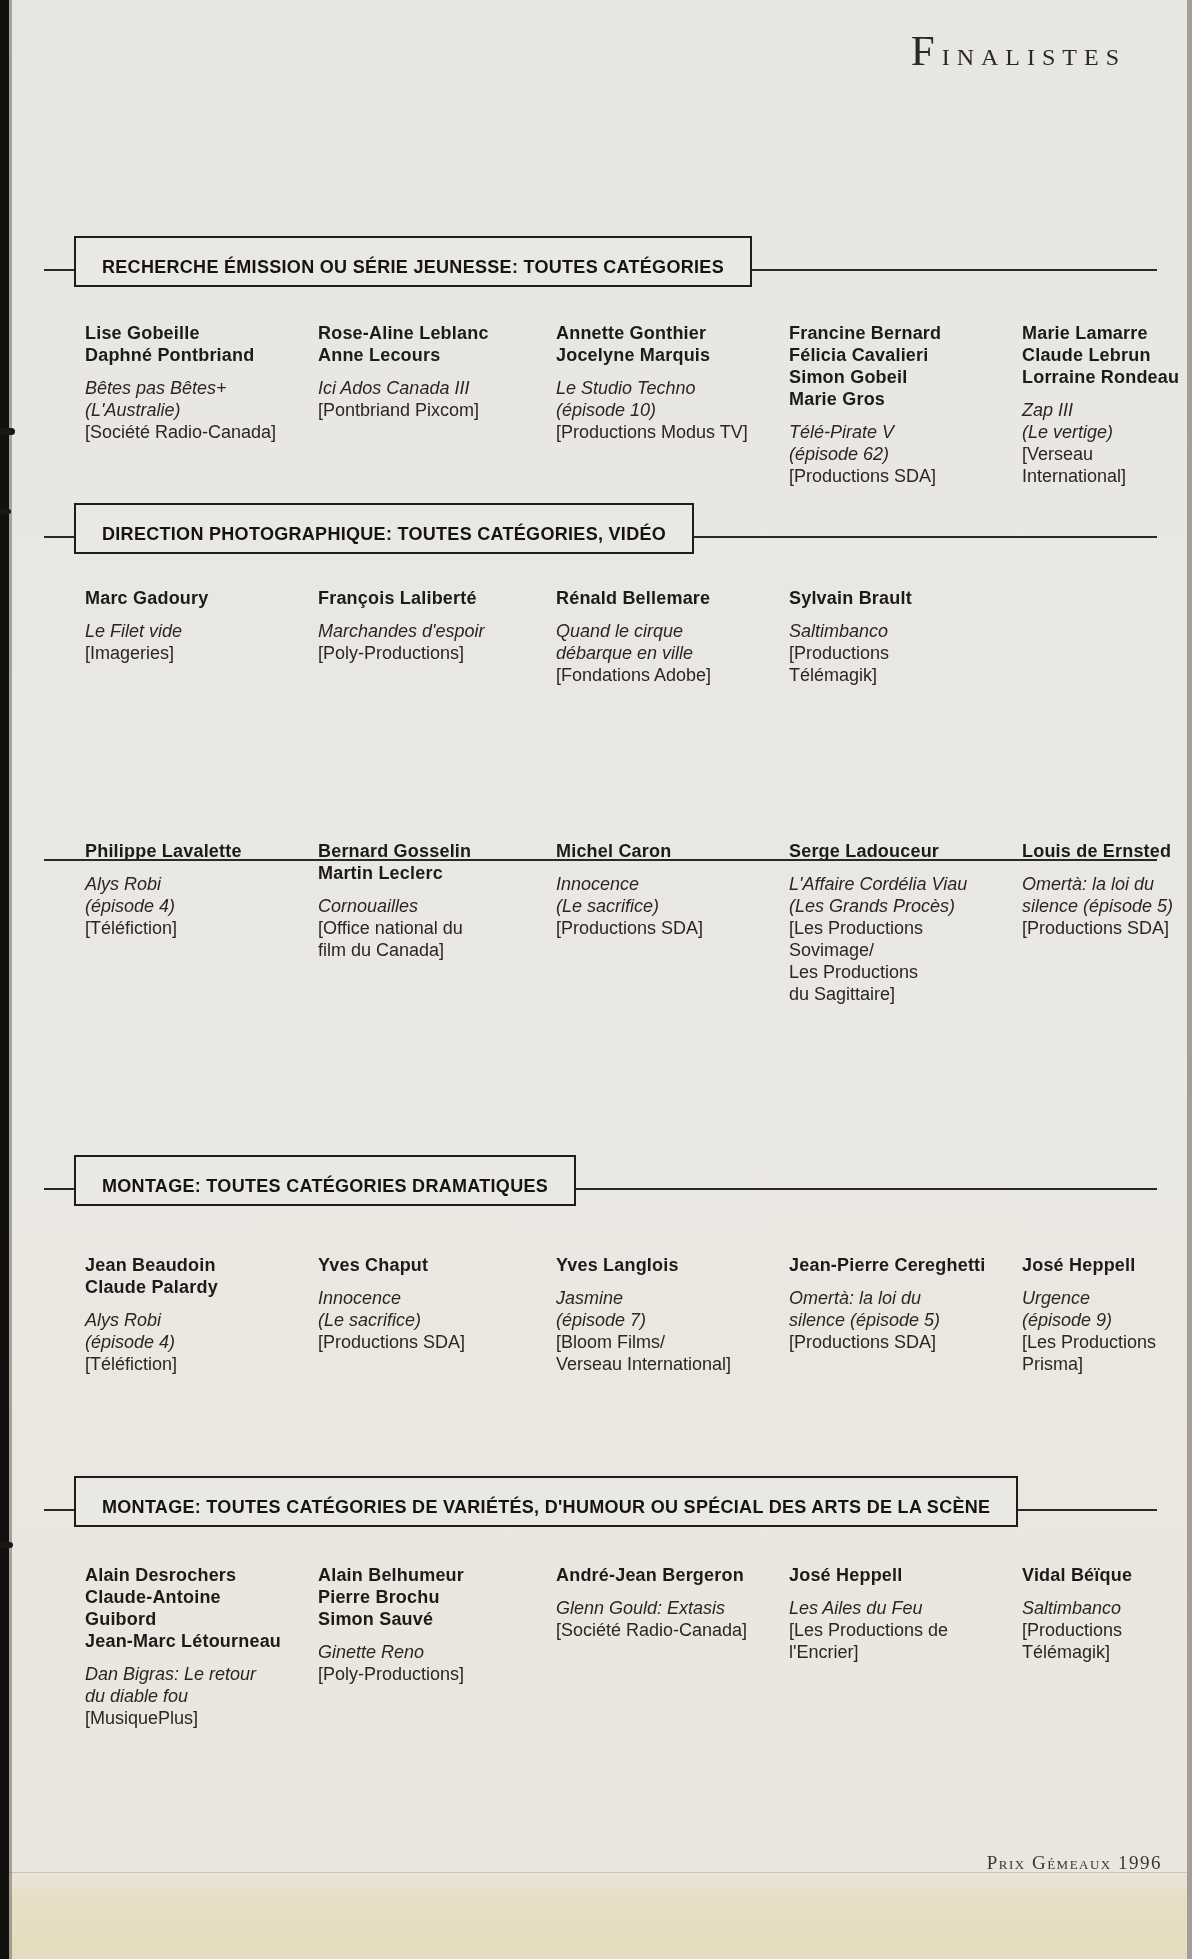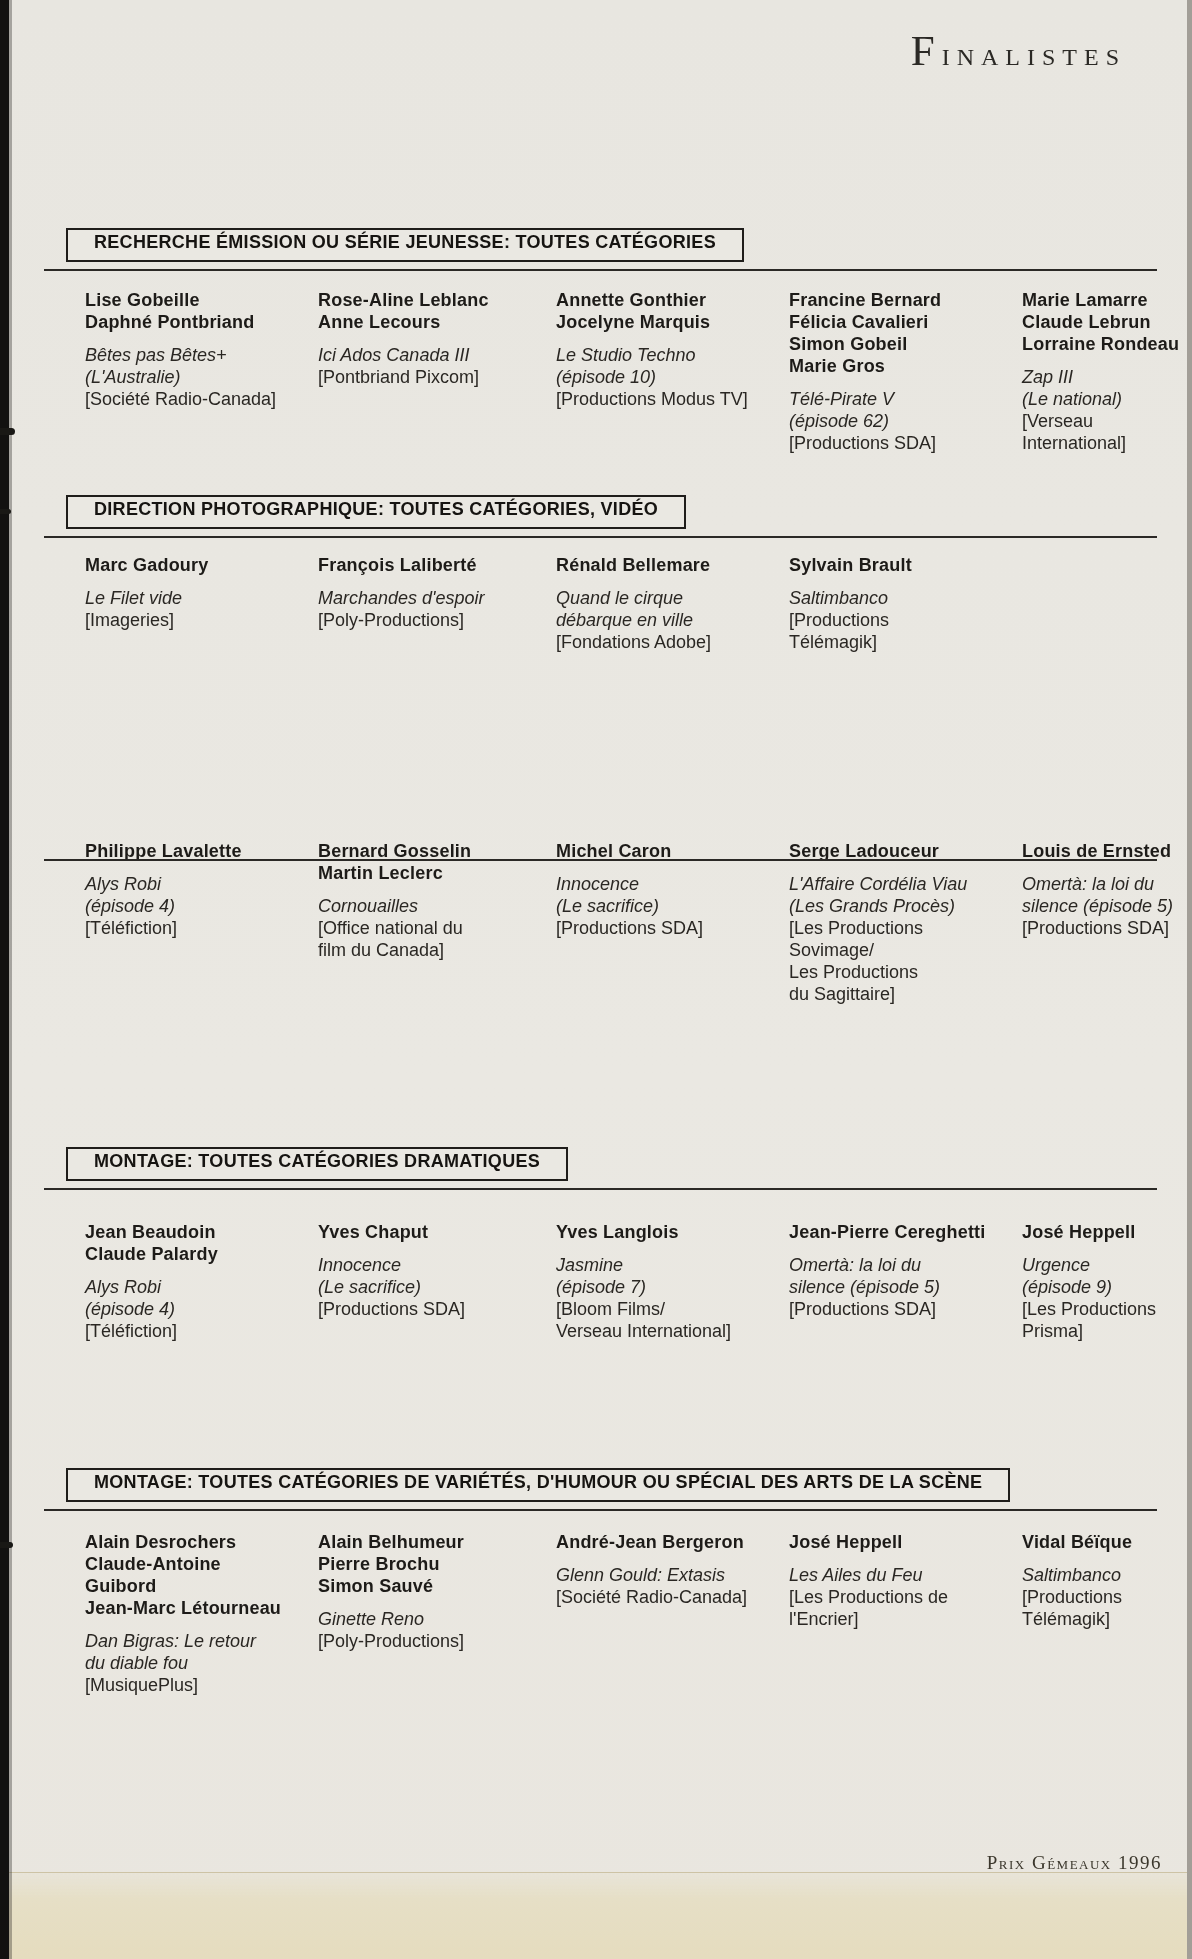--- a/index.html
+++ b/index.html
@@ -32,23 +32,23 @@
     position:absolute;top:26px;right:66px;margin:0;
     font-family:"Liberation Serif","DejaVu Serif",serif;
     font-weight:500;font-size:24px;letter-spacing:7px;
     text-transform:uppercase;color:#2b2925;z-index:10;
   }
   .doc-title::first-letter{font-size:43px;}
   
   .cat{position:absolute;left:66px;width:1091px;z-index:10;}
   .cat .rule{position:absolute;left:-22px;top:41px;width:1113px;height:2px;background:#2b2926;}
   .cat-header{
-    position:relative;display:inline-block;margin:0;
+    position:relative;display:inline-block;margin:8px;
     border:2px solid #1f1d1a;background:#eae8e2;
-    padding:2px 26px 7px 26px;
+    padding:19px 26px 7px 26px;
     font-size:18px;font-weight:700;letter-spacing:.3px;
     color:#161411;white-space:nowrap;z-index:2;
   }
   .columns{display:grid;grid-template-columns:222px 227px 222px 222px 179px;width:1072px;margin-left:19px;gap:11px;}
   .entry{font-size:18px;line-height:22px;padding-right:14px;}
   .entry .names{font-weight:700;color:#1d1b18;white-space:pre-line;margin:0 0 11px 0;letter-spacing:.2px;}
   .entry .work{font-style:italic;white-space:pre-line;margin:0;color:#2a2723;}
   .entry .producer{white-space:pre-line;margin:0;color:#2a2723;}
   
   .doc-footer{
@@ -104,21 +104,21 @@
 Marie Gros</div>
           <div class="work">Télé-Pirate V
 (épisode 62)</div>
           <div class="producer">[Productions SDA]</div>
         </article>
         <article class="entry">
           <div class="names">Marie Lamarre
 Claude Lebrun
 Lorraine Rondeau</div>
           <div class="work">Zap III
-(Le national)</div>
+(Le vertige)</div>
           <div class="producer">[Verseau International]</div>
         </article>
       </div>
   </section>
 
   <section class="cat" style="top:495px">
     <div class="rule"></div>
     <h2 class="cat-header">DIRECTION PHOTOGRAPHIQUE: TOUTES CATÉGORIES, VIDÉO</h2>
     <div class="columns" style="margin-top:25px">
         <article class="entry">

